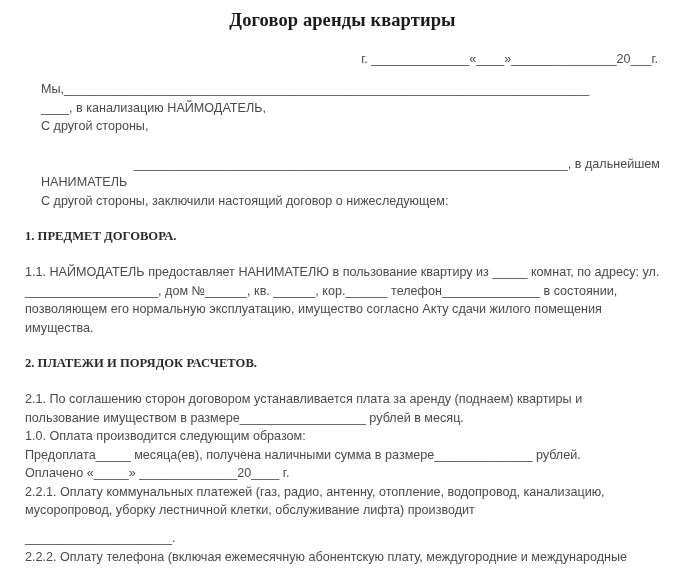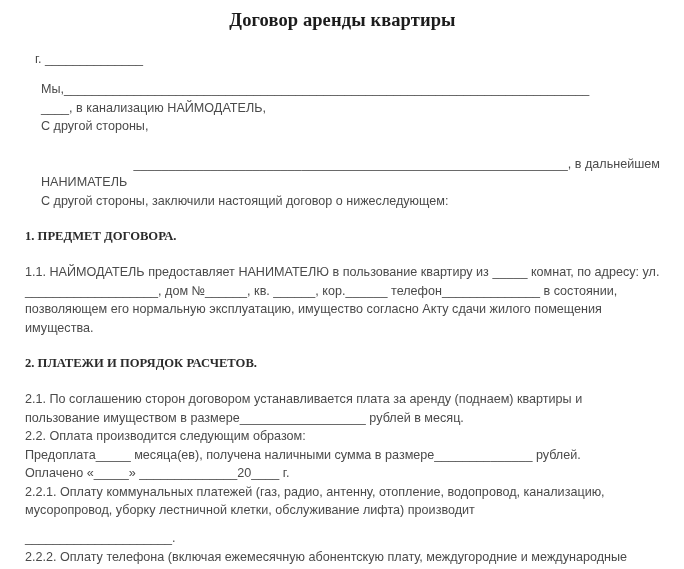--- a/index.html
+++ b/index.html
@@ -34,21 +34,21 @@
     text-align: center;
     letter-spacing: 0.1px;
     margin: 0;
     padding-top: 9px;
     line-height: 1.2;
   }
 
   
   .header-row {
     display: flex;
-    justify-content: flex-start;
+    justify-content: flex-end;
     align-items: baseline;
     font-size: 12.6px;
     color: #4a4a4a;
     margin-top: 21px;
     padding-left: 10px;
     padding-right: 2px;
     white-space: pre;
   }
   .header-city { white-space: pre; }
   .header-date { white-space: pre; }
@@ -96,20 +96,21 @@
 </style>
 </head>
 <body>
 
 <div class="page">
 
   <h1 class="doc-title">Договор аренды квартиры</h1>
 
   <div class="header-row">
     <span class="header-city">г. ______________</span>
+    <span class="header-date">«____»_______________20___г.</span>
   </div>
 
   <div class="body-block">
     <div class="line">Мы,___________________________________________________________________________</div>
     <div class="line">____, в канализацию НАЙМОДАТЕЛЬ,</div>
     <div class="line">С другой стороны,</div>
     <div class="spacer-line"></div>
     <div class="line right-tail">______________________________________________________________, в дальнейшем</div>
     <div class="line">НАНИМАТЕЛЬ</div>
     <div class="line">С другой стороны, заключили настоящий договор о нижеследующем:</div>
@@ -118,21 +119,21 @@
   <div class="gap-before-heading"></div>
   <h2 class="section-heading">1. ПРЕДМЕТ ДОГОВОРА.</h2>
   <div class="gap-after-heading"></div>
   <p class="para">1.1. НАЙМОДАТЕЛЬ предоставляет НАНИМАТЕЛЮ в пользование квартиру из _____ комнат, по адресу: ул. ___________________, дом №______, кв. ______, кор.______ телефон______________ в состоянии, позволяющем его нормальную эксплуатацию, имущество согласно Акту сдачи жилого помещения имущества.</p>
 
   <div class="gap-before-heading"></div>
   <h2 class="section-heading">2. ПЛАТЕЖИ И ПОРЯДОК РАСЧЕТОВ.</h2>
   <div class="gap-after-heading"></div>
 
   <p class="para">2.1. По соглашению сторон договором устанавливается плата за аренду (поднаем) квартиры и пользование имуществом в размере__________________ рублей в месяц.</p>
-  <p class="para">2.2. Оплата производится следующим образом:</p>
+  <p class="para">1.0. Оплата производится следующим образом:</p>
   <p class="para">Предоплата_____ месяца(ев), получена наличными сумма в размере______________ рублей.</p>
   <p class="para">Оплачено «_____» ______________20____ г.</p>
   <p class="para">2.2.1. Оплату коммунальных платежей (газ, радио, антенну, отопление, водопровод, канализацию, мусоропровод, уборку лестничной клетки, обслуживание лифта) производит</p>
   <div class="gap-small"></div>
   <p class="para">_____________________.</p>
   <p class="para">2.2.2. Оплату телефона (включая ежемесячную абонентскую плату, междугородние и международные переговоры) производит _____________________.</p>
 
 </div>
 
 </body></html>

